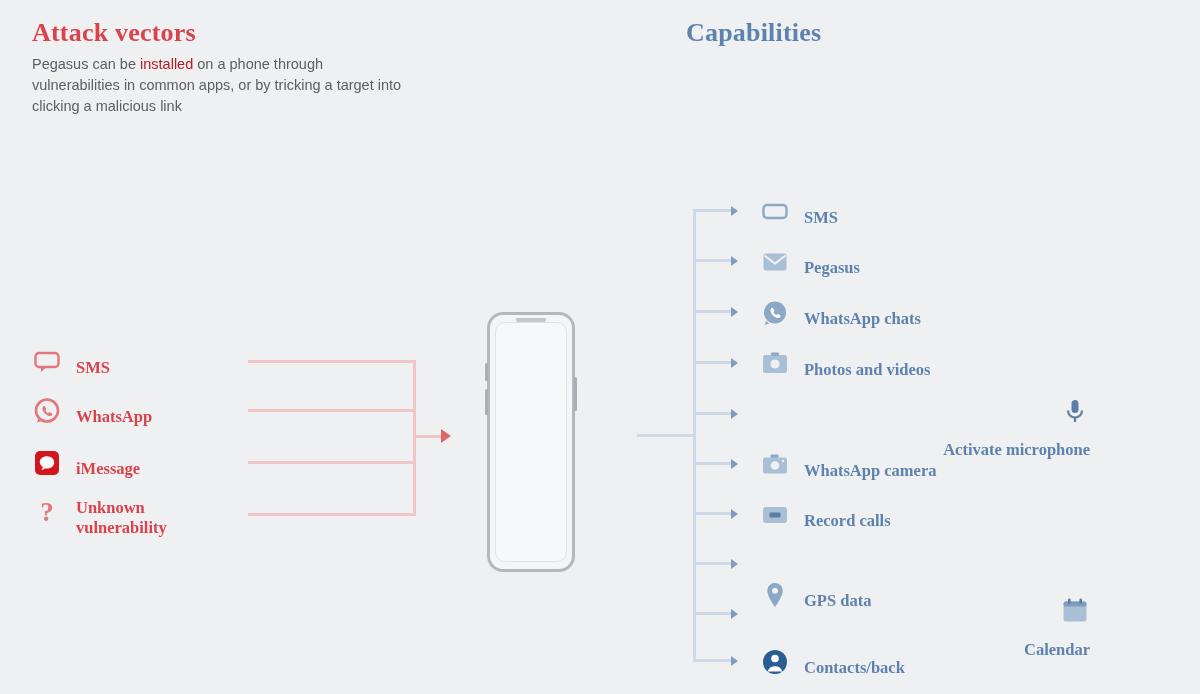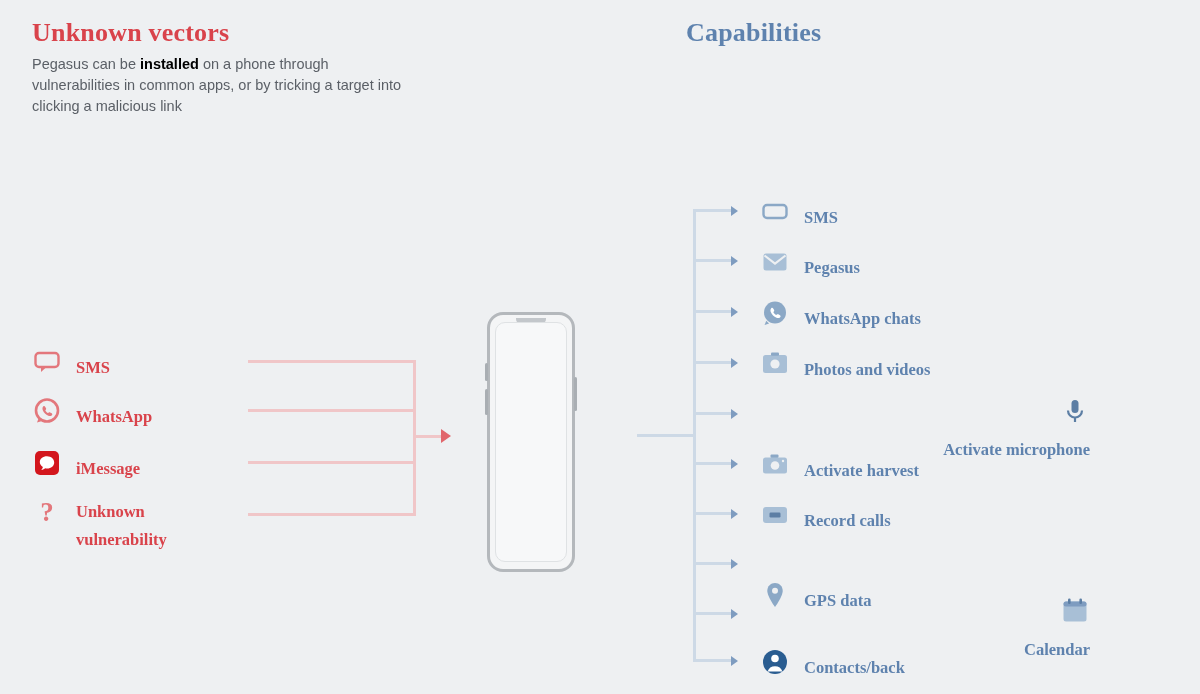--- a/index.html
+++ b/index.html
@@ -24,21 +24,21 @@
     margin:0 0 6px 0;
   }
   .col-head .title.red{color:#d9434b;}
   .col-head .title.blue{color:#5e82ae;}
   .col-head .intro{
     font-size:14.5px;
     line-height:21px;
     color:#5a5f66;
     margin:0;
   }
-  .col-head .intro b{color:#000000;font-weight:bold;}
+  .col-head .intro b{color:#b91c1c;font-weight:normal;}
 
   #left-head{left:32px;top:18px;width:382px;}
   #right-head{left:686px;top:18px;width:392px;}
 
   
   .node{
     position:absolute;
     display:flex;
     align-items:flex-end;
     gap:14px;
@@ -122,21 +122,21 @@
     position:absolute;left:-5px;top:74px;
     width:3px;height:26px;background:#a9aeb3;border-radius:2px;
   }
 </style>
 </head>
 <body>
 
 <div class="canvas">
 
   <div class="col-head" id="left-head">
-    <h2 class="title red">Unknown vectors</h2>
+    <h2 class="title red">Attack vectors</h2>
     <p class="intro"><span>Pegasus can be </span><b>installed</b><span> on a phone through vulnerabilities in common apps, or by tricking a target into clicking a malicious link</span></p>
   </div>
 
   <div class="col-head" id="right-head">
     <h2 class="title blue">Capabilities</h2>
   </div>
 
   <div>
     <div class="wire-left" style="left:248px;top:360px;width:168px;height:3px;"></div>
     <div class="wire-left" style="left:248px;top:409px;width:168px;height:3px;"></div>
@@ -179,21 +179,21 @@
       </span>
       <span class="label">iMessage</span>
     </div>
 
     <div class="node" style="top:496px;align-items:flex-start;">
       <span class="ico">
         <svg viewBox="0 0 30 30">
             <text x="15" y="25" text-anchor="middle" font-family="Liberation Serif, serif" font-size="27" font-weight="bold" fill="#e3777c">?</text>
           </svg>
       </span>
-      <span class="label" style="line-height:28px;margin-top:2px;">Unknown
+      <span class="label" style="line-height:20px;margin-top:2px;">Unknown
 vulnerability</span>
     </div>
 
   </div>
 
   <div id="phone">
     <div class="notch"></div>
     <div class="screen"></div>
     <div class="btn-r"></div>
     <div class="btn-l1"></div>
@@ -291,21 +291,21 @@
 
     <div class="node" style="top:446px;">
       <span class="ico">
         <svg viewBox="0 0 30 30">
             <rect x="3" y="7.5" width="24" height="16" rx="2.5" fill="#a8bfd6"></rect>
             <circle cx="15" cy="15.5" r="4.3" fill="#eef0f2"></circle>
             <rect x="10.5" y="4.5" width="8" height="3.2" rx="1" fill="#8ba8c6"></rect>
             <circle cx="23" cy="11" r="1.2" fill="#eef0f2"></circle>
           </svg>
       </span>
-      <span class="label">Activate harvest</span>
+      <span class="label">WhatsApp camera</span>
     </div>
 
     <div class="node" style="top:496px;">
       <span class="ico">
         <svg viewBox="0 0 30 30">
             <rect x="3" y="7" width="24" height="16" rx="3" fill="#a8bfd6"></rect>
             <rect x="9.5" y="12.5" width="11" height="5" rx="1.2" fill="#5c7ea4"></rect>
           </svg>
       </span>
       <span class="label">Record calls</span>

